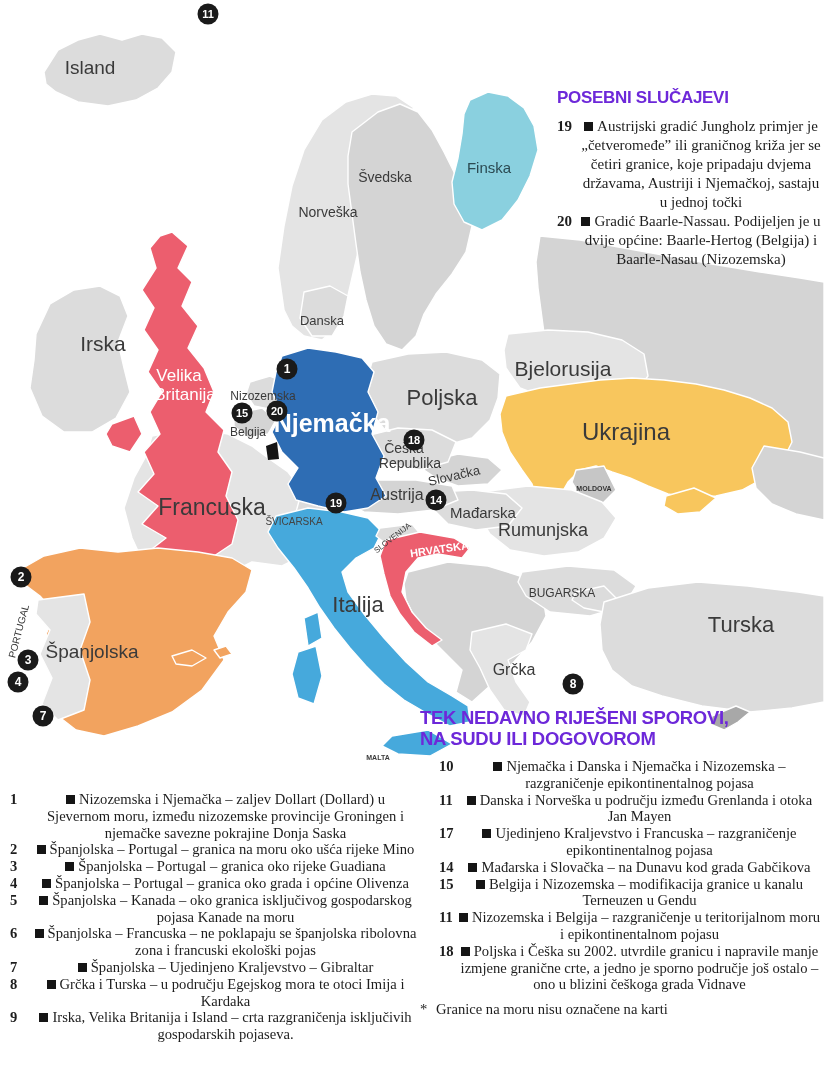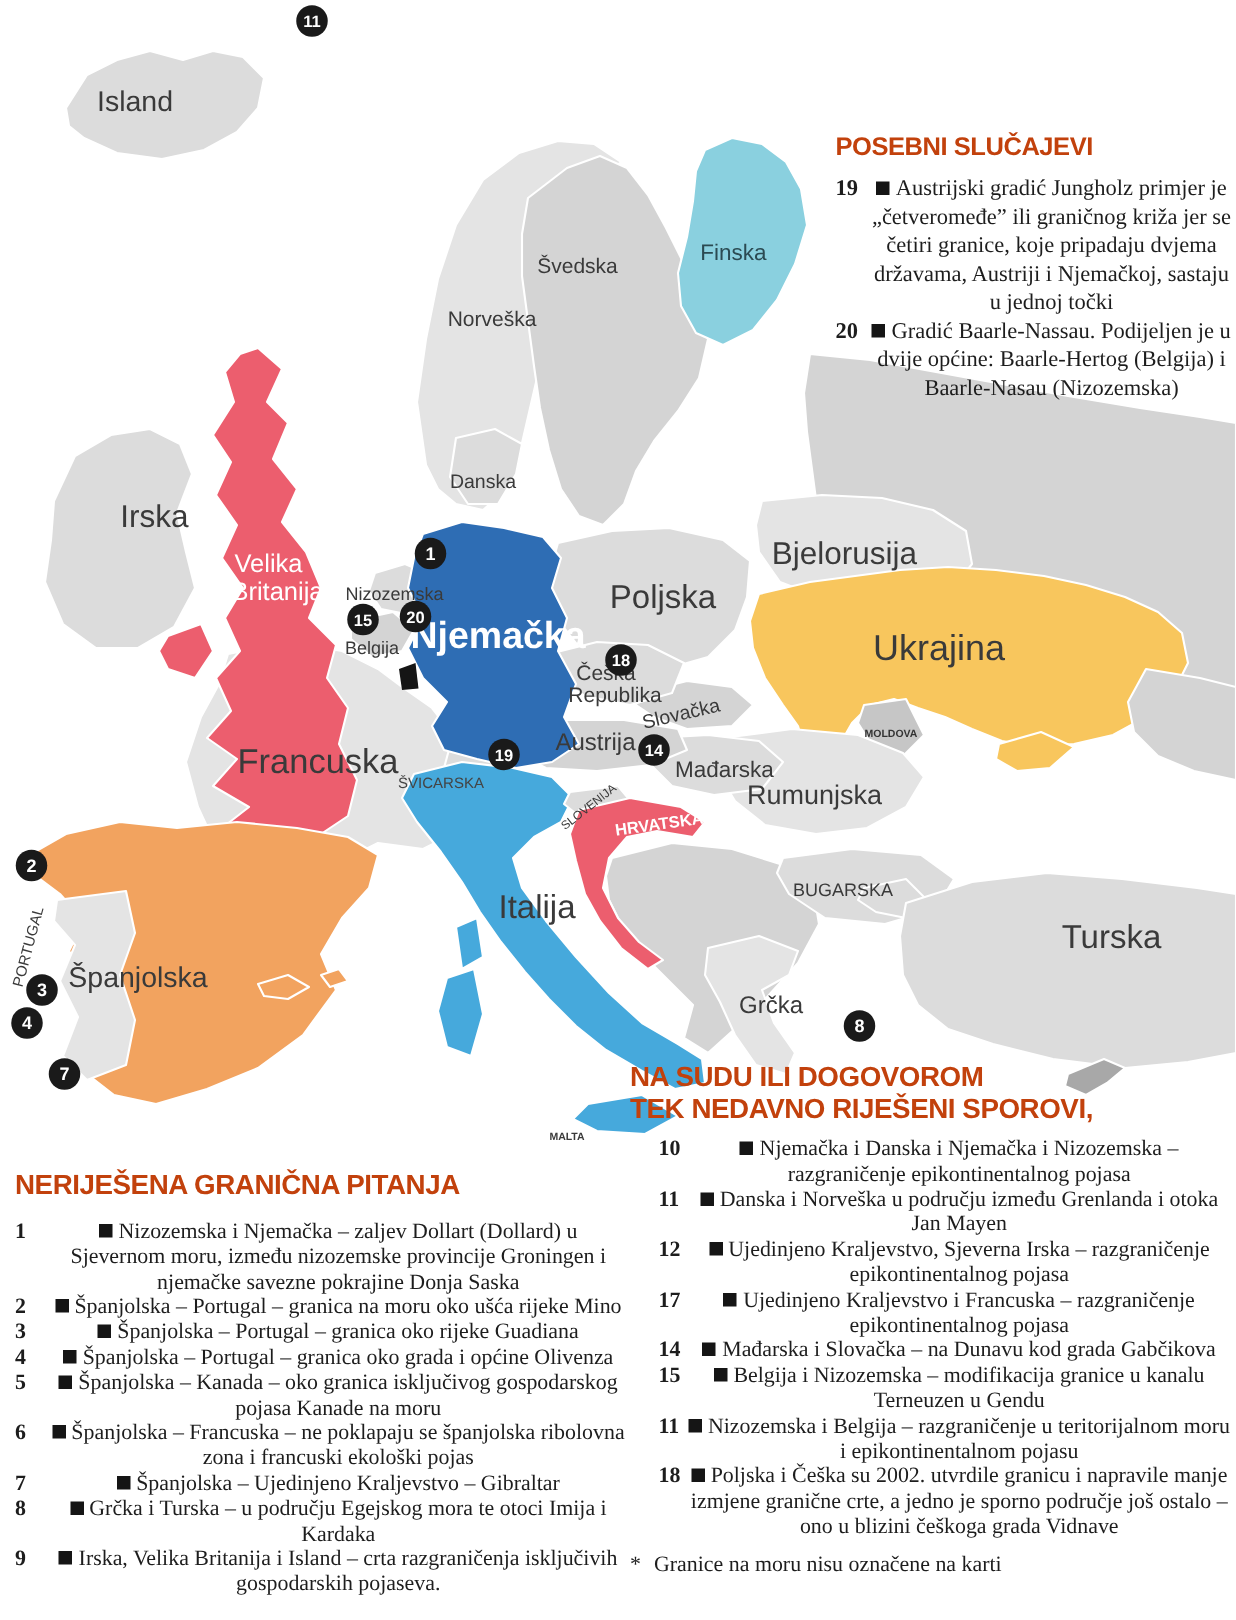--- a/index.html
+++ b/index.html
@@ -2,21 +2,21 @@
 <html><head>
 <meta charset="utf-8">
 <style>
   html,body { margin:0; padding:0; background:#fff; }
   .canvas { position:relative; width:824px; height:1080px; background:#ffffff; overflow:hidden;
             font-family:"Liberation Sans", sans-serif; }
   svg.map { position:absolute; left:0; top:0; }
   svg.map path { stroke:#ffffff; stroke-width:1.4; stroke-linejoin:round; }
   svg.map path.nostroke { stroke:none; }
   .block { position:absolute; z-index:5; }
-  .hdr { font-family:"Liberation Sans", sans-serif; font-weight:800; color:#c2410c;
+  .hdr { font-family:"Liberation Sans", sans-serif; font-weight:800; color:#6d28d9;
          letter-spacing:-0.3px; }
   .list { }
   .li { display:flex; font-family:"Liberation Serif", serif; color:#1d1d1d; }
   .num { font-weight:700; flex:none; }
   .txt { flex:1;text-align:center; }
   .sq { display:inline-block; width:9px; height:9px; background:#151515; margin-right:4px; }
   
   #unresolved { left:10px; top:779px; width:408px; }
   #unresolved .hdr { font-size:18.5px; }
   #unresolved .list { margin-top:12px; }
@@ -181,21 +181,20 @@
           <span class="txt"><span class="sq"></span>Austrijski gradić Jungholz primjer je „četveromeđe” ili graničnog križa jer se četiri granice, koje pripadaju dvjema državama, Austriji i Njemačkoj, sastaju u jednoj točki</span>
         </div>
         <div class="li">
           <span class="num">20</span>
           <span class="txt"><span class="sq"></span>Gradić Baarle-Nassau. Podijeljen je u dvije općine: Baarle-Hertog (Belgija) i Baarle-Nasau (Nizozemska)</span>
         </div>
       </div>
   </div>
 
   <div class="block" id="unresolved">
-    <div class="hdr">NERIJEŠENA GRANIČNA PITANJA</div>
     <div class="list">
         <div class="li">
           <span class="num">1</span>
           <span class="txt"><span class="sq"></span>Nizozemska i Njemačka – zaljev Dollart (Dollard) u Sjevernom moru, između nizozemske provincije Groningen i njemačke savezne pokrajine Donja Saska</span>
         </div>
         <div class="li">
           <span class="num">2</span>
           <span class="txt"><span class="sq"></span>Španjolska – Portugal – granica na moru oko ušća rijeke Mino</span>
         </div>
         <div class="li">
@@ -224,35 +223,31 @@
         </div>
         <div class="li">
           <span class="num">9</span>
           <span class="txt"><span class="sq"></span>Irska, Velika Britanija i Island – crta razgraničenja isključivih gospodarskih pojaseva.</span>
         </div>
       </div>
   </div>
 
   <div class="block" id="resolved">
     <div class="hdr">
+      <div>TEK NEDAVNO RIJEŠENI SPOROVI,</div>
       <div>NA SUDU ILI DOGOVOROM</div>
-      <div>TEK NEDAVNO RIJEŠENI SPOROVI,</div>
     </div>
     <div class="list">
         <div class="li">
           <span class="num">10</span>
           <span class="txt"><span class="sq"></span>Njemačka i Danska i Njemačka i Nizozemska – razgraničenje epikontinentalnog pojasa</span>
         </div>
         <div class="li">
           <span class="num">11</span>
           <span class="txt"><span class="sq"></span>Danska i Norveška u području između Grenlanda i otoka Jan Mayen</span>
-        </div>
-        <div class="li">
-          <span class="num">12</span>
-          <span class="txt"><span class="sq"></span>Ujedinjeno Kraljevstvo, Sjeverna Irska  – razgraničenje epikontinentalnog pojasa</span>
         </div>
         <div class="li">
           <span class="num">17</span>
           <span class="txt"><span class="sq"></span>Ujedinjeno Kraljevstvo i Francuska  – razgraničenje epikontinentalnog pojasa</span>
         </div>
         <div class="li">
           <span class="num">14</span>
           <span class="txt"><span class="sq"></span>Mađarska i Slovačka – na Dunavu kod grada Gabčikova</span>
         </div>
         <div class="li">

